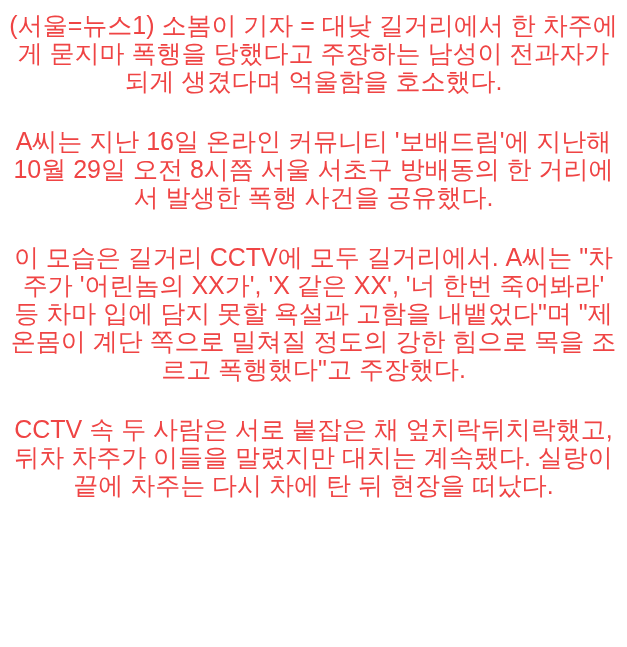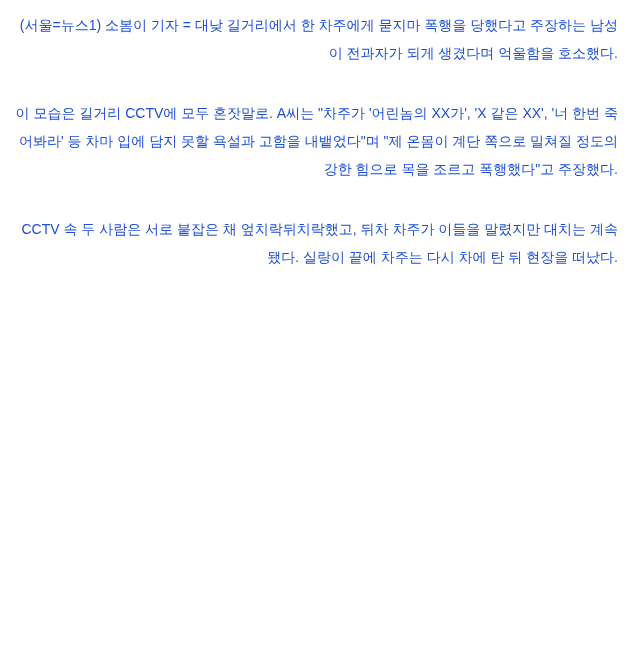--- a/index.html
+++ b/index.html
@@ -13,31 +13,32 @@
     box-sizing: border-box;
     overflow: hidden;
   }
   .article-body {
     box-sizing: border-box;
     width: 627px;
     padding: 11px 9px 0 9px;
   }
   .para {
     font-family: "Liberation Sans", "DejaVu Sans", sans-serif;
-    font-size: 14px;
+    font-size: 25px;
     line-height: 28px;
-    color: #1d4ed8;
+    color: #ef4444;
     margin: 0 0 32px 0;
     word-break: normal;
-    text-align: right;
+    text-align: center;
   }
   .para:last-child {
     margin-bottom: 0;
   }
 </style>
 </head>
 <body>
 
 <div class="article-body">
   <p class="para">(서울=뉴스1) 소봄이 기자 = 대낮 길거리에서 한 차주에게 묻지마 폭행을 당했다고 주장하는 남성이 전과자가 되게 생겼다며 억울함을 호소했다.</p>
-  <p class="para">이 모습은 길거리 CCTV에 모두 혼잣말로. A씨는 "차주가 '어린놈의 XX가', 'X 같은 XX', '너 한번 죽어봐라' 등 차마 입에 담지 못할 욕설과 고함을 내뱉었다"며 "제 온몸이 계단 쪽으로 밀쳐질 정도의 강한 힘으로 목을 조르고 폭행했다"고 주장했다.</p>
+  <p class="para">A씨는 지난 16일 온라인 커뮤니티 '보배드림'에 지난해 10월 29일 오전 8시쯤 서울 서초구 방배동의 한 거리에서 발생한 폭행 사건을 공유했다.</p>
+  <p class="para">이 모습은 길거리 CCTV에 모두 길거리에서. A씨는 "차주가 '어린놈의 XX가', 'X 같은 XX', '너 한번 죽어봐라' 등 차마 입에 담지 못할 욕설과 고함을 내뱉었다"며 "제 온몸이 계단 쪽으로 밀쳐질 정도의 강한 힘으로 목을 조르고 폭행했다"고 주장했다.</p>
   <p class="para">CCTV 속 두 사람은 서로 붙잡은 채 엎치락뒤치락했고, 뒤차 차주가 이들을 말렸지만 대치는 계속됐다. 실랑이 끝에 차주는 다시 차에 탄 뒤 현장을 떠났다.</p>
 </div>
 
 </body></html>

